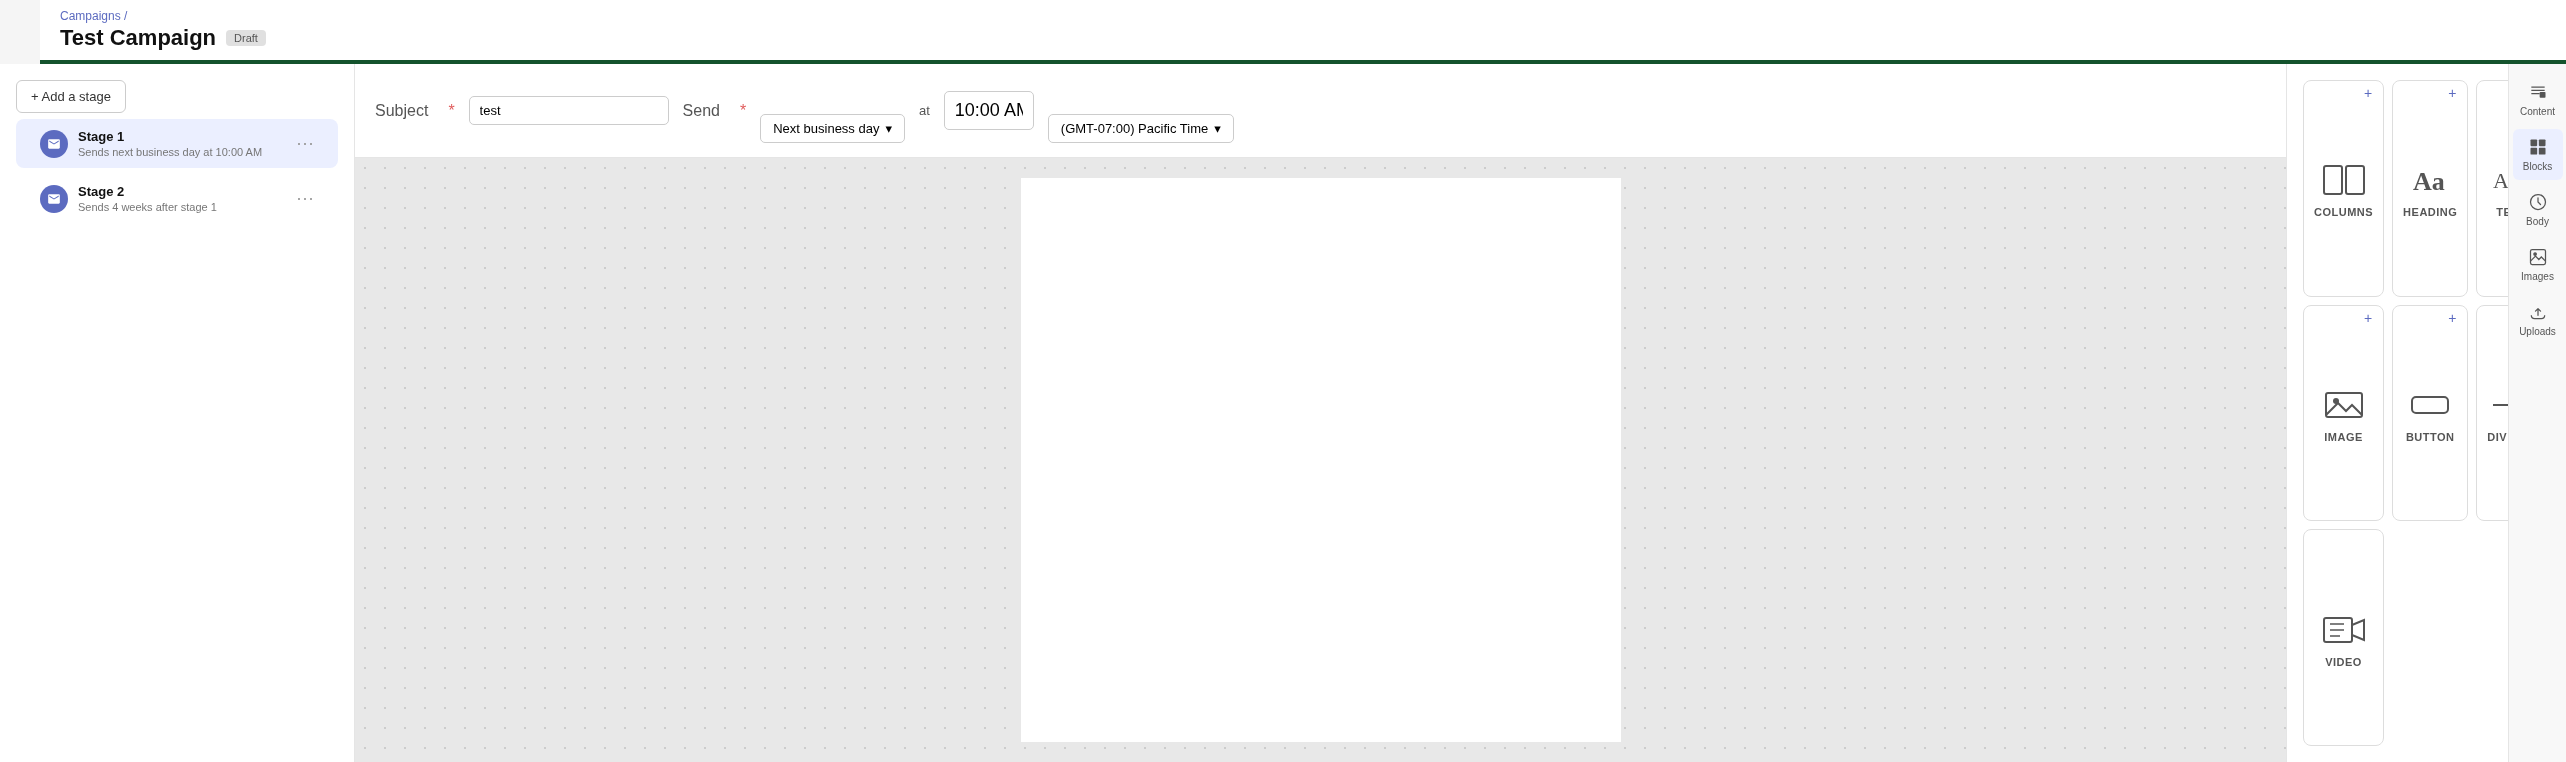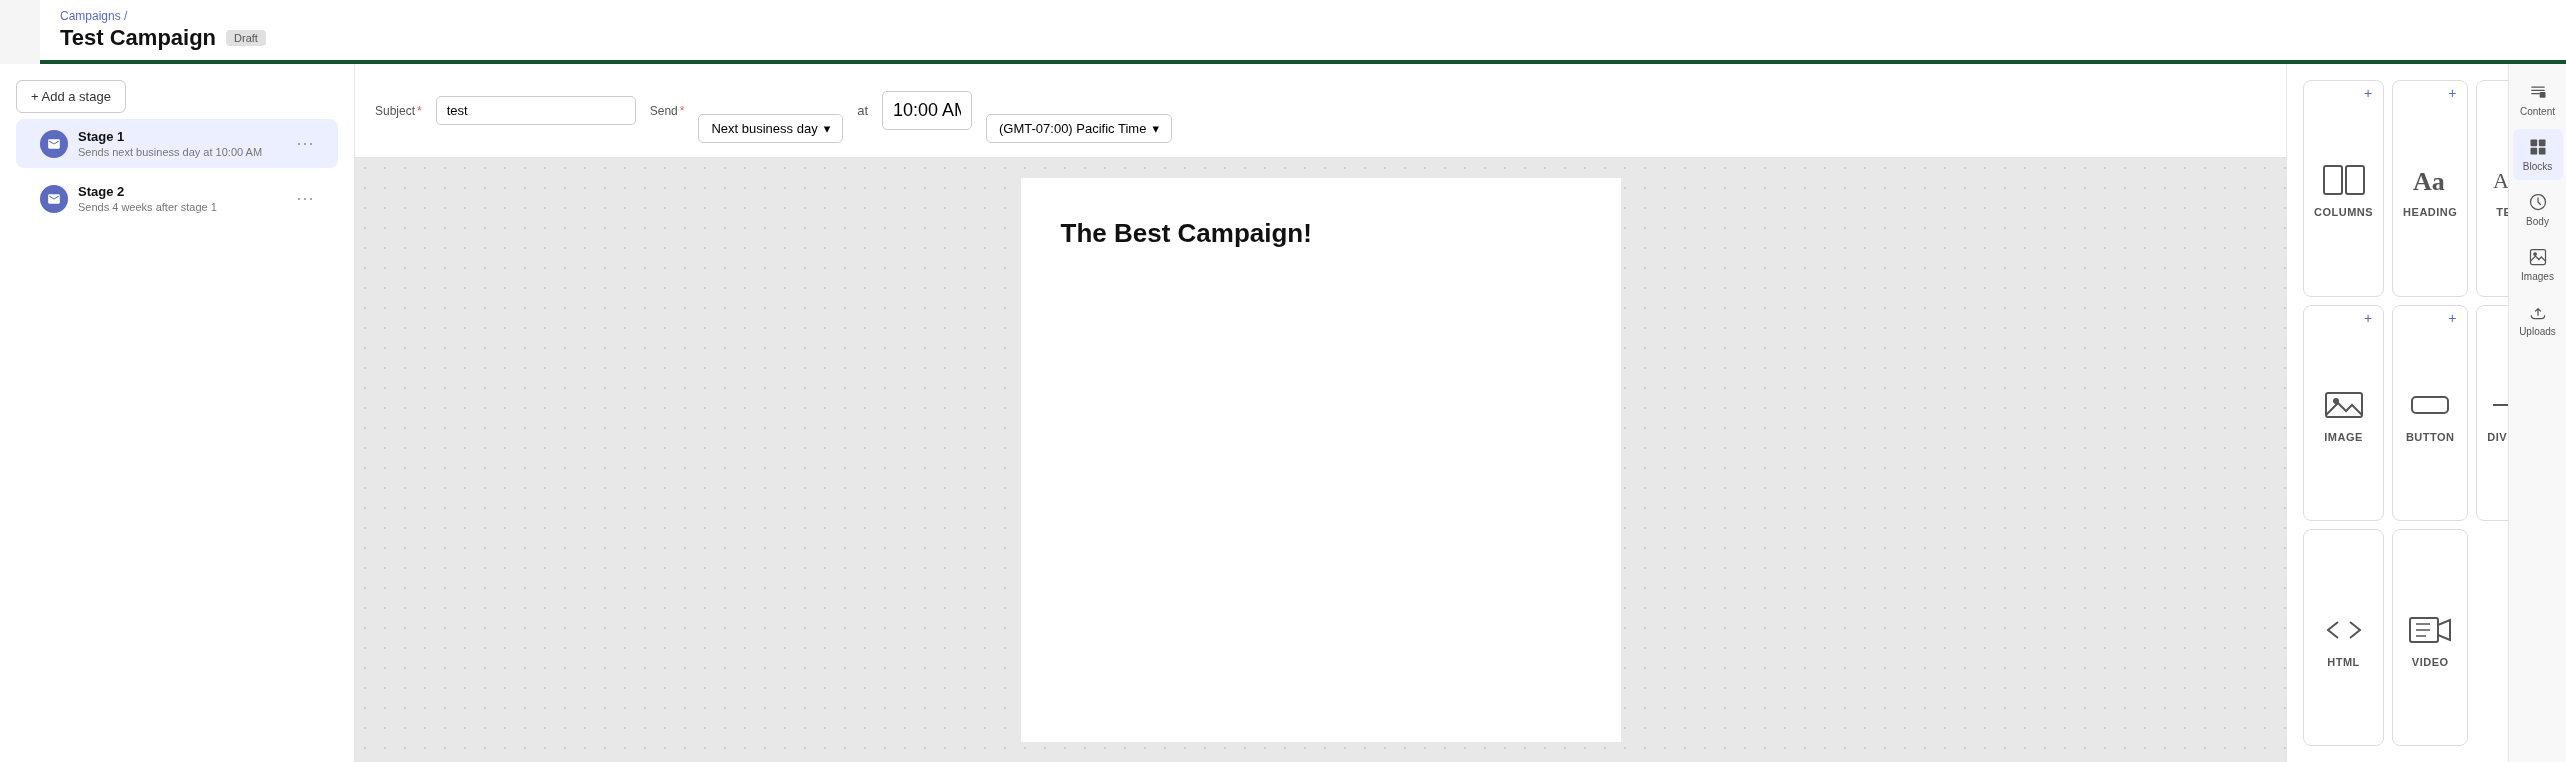--- a/index.html
+++ b/index.html
@@ -30,21 +30,21 @@
     .stage-info { display: flex; flex-direction: column; gap: 2px; }
     .stage-name { font-size: 13px; font-weight: 600; color: #111; }
     .stage-desc { font-size: 11px; color: #777; }
     .three-dots { color: #999; font-size: 18px; cursor: pointer; background: none; border: none; }
 
     
     .content { flex: 1; display: flex; flex-direction: column; background: #f5f5f5; overflow: hidden; }
 
     
     .email-settings { display: flex; align-items: center; gap: 14px; padding: 14px 20px; background: #fff; border-bottom: 1px solid #e5e5e5; }
-    .field-label { font-size: 12px; color: #555; display: flex; align-items: flex-end; gap: 2px; }
+    .field-label { font-size: 16px; color: #555; display: flex; align-items: flex-end; gap: 20px; }
     .required-dot { color: #e05c5c; }
     .subject-input { border: 1px solid #ccc; border-radius: 5px; padding: 6px 10px; font-size: 13px; width: 200px; outline: none; }
     .dropdown-btn { border: 1px solid #ccc; border-radius: 5px; padding: 6px 12px; font-size: 13px; background: #fff; cursor: pointer; display: flex; align-items: center; gap: 6px; margin-top: 36px; }
     .at-label { font-size: 13px; color: #555; }
     .time-input { border: 1px solid #ccc; border-radius: 5px; padding: 8px 10px; font-size: 18px; width: 90px; outline: none; }
 
     
     .email-canvas { flex: 1; overflow-y: auto; padding: 20px; display: flex; justify-content: center; background: #e8e8e8; background-image: radial-gradient(#ccc 1px, transparent 1px); background-size: 20px 20px; }
     .email-body { background: #fff; width: 600px; min-height: 300px; padding: 40px; }
     .email-headline { font-size: 26px; font-weight: 700; color: #111; margin-bottom: 16px; }
@@ -138,21 +138,20 @@
       <input class="time-input" type="text" value="10:00 AM" style="">
 
       <button class="dropdown-btn">
         <span>(GMT-07:00) Pacific Time</span>
         <span>▾</span>
       </button>
     </div>
 
     <div class="email-canvas">
       <div class="email-body">
-        <div class="email-headline">The Best Campaign!</div>
       </div>
     </div>
   </div>
 
   <div class="right-panel">
 
     <div class="blocks-grid">
 
       <div class="block-item">
         <span class="add-corner">+</span>
@@ -208,29 +207,20 @@
 
       <div class="block-item">
         <div class="block-icon">
           <svg width="44" height="32" viewBox="0 0 44 32">
             <line x1="4" y1="16" x2="40" y2="16" stroke="#555" stroke-width="2"></line>
           </svg>
         </div>
         <span class="block-label">DIVIDER</span>
       </div>
 
-      <div class="block-item">
-        <div class="block-icon">
-          <svg width="44" height="32" viewBox="0 0 44 32">
-            <polyline points="16,8 6,16 16,24" fill="none" stroke="#555" stroke-width="2"></polyline>
-            <polyline points="28,8 38,16 28,24" fill="none" stroke="#555" stroke-width="2"></polyline>
-          </svg>
-        </div>
-        <span class="block-label">HTML</span>
-      </div>
 
       <div class="block-item">
         <div class="block-icon">
           <svg width="44" height="32" viewBox="0 0 44 32">
             <rect x="2" y="4" width="28" height="24" rx="2" fill="none" stroke="#555" stroke-width="2"></rect>
             <polyline points="30,11 42,6 42,26 30,21" fill="none" stroke="#555" stroke-width="2"></polyline>
             <line x1="8" y1="10" x2="22" y2="10" stroke="#555" stroke-width="1.5"></line>
             <line x1="8" y1="16" x2="22" y2="16" stroke="#555" stroke-width="1.5"></line>
             <line x1="8" y1="22" x2="18" y2="22" stroke="#555" stroke-width="1.5"></line>
           </svg>

